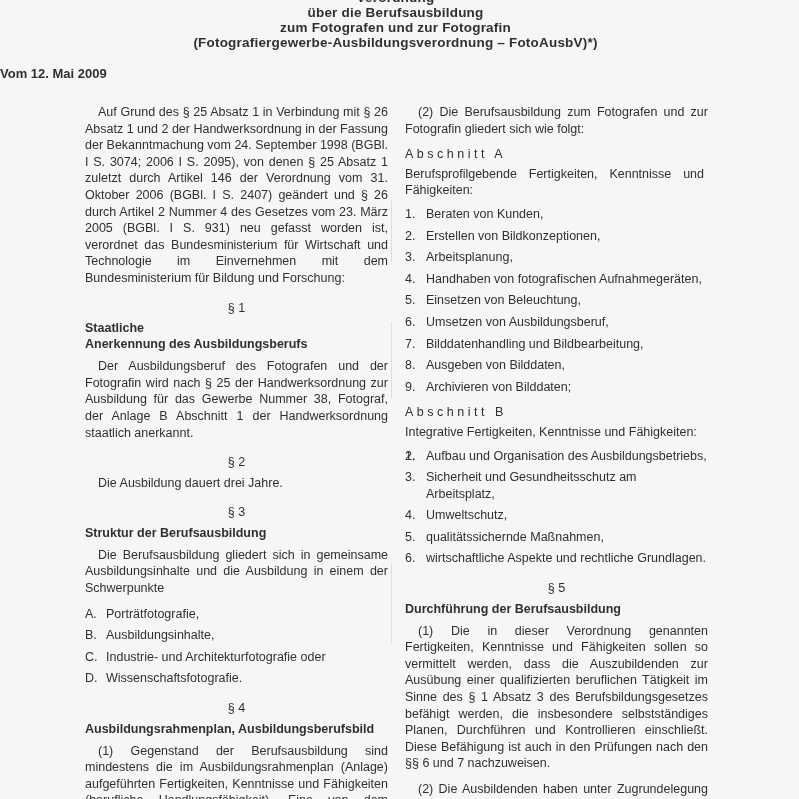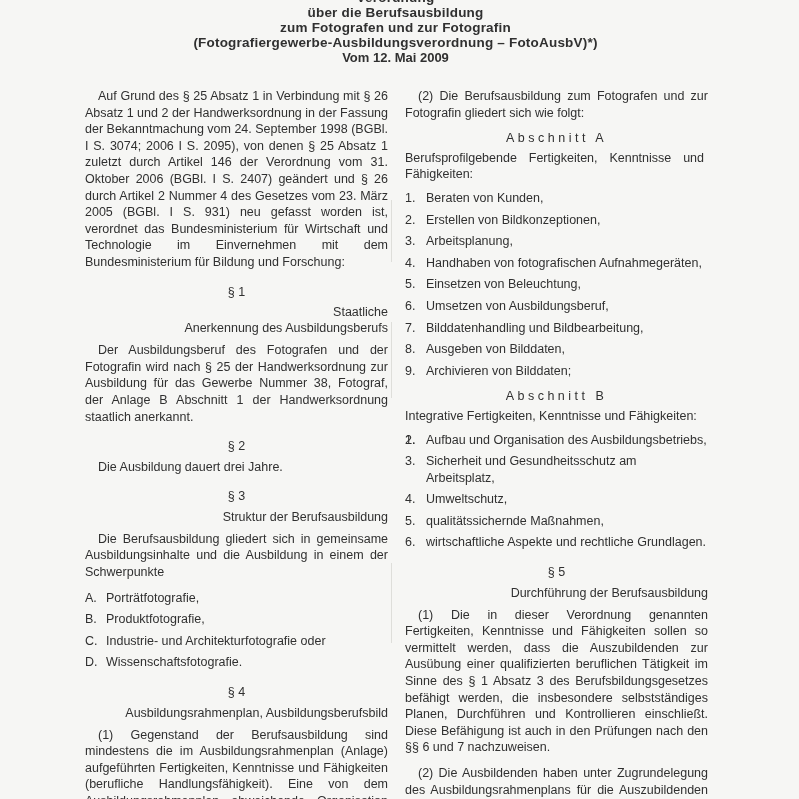--- a/index.html
+++ b/index.html
@@ -23,23 +23,24 @@
   }
   .title-block {
     margin-top: -10px;
     text-align: center;
     font-weight: bold;
     font-size: 13.5px;
     line-height: 15px;
     letter-spacing: 0.2px;
   }
   .date-line {
-    text-align: center;
+    text-align: left;
     font-weight: bold;
     font-size: 13px;
+    margin-top: 16px;
   }
   .columns {
     display: flex;
     gap: 17px;
     margin: 23px 83px 0 85px;
   }
   .col {
     width: 306px;
     font-size: 12.5px;
     line-height: 16.6px;
@@ -52,41 +53,41 @@
   .para.spaced {
     margin-bottom: 9px;
   }
   .section-num {
     text-align: center;
     text-indent: 0;
     margin: 13px 0 4px 0;
     font-weight: normal;
   }
   .section-title {
-    text-align: right;
+    text-align: left;
     text-indent: 0;
-    font-weight: normal;
+    font-weight: bold;
     margin: 0 0 6px 0;
     line-height: 16px;
   }
   .list-item {
     position: relative;
     padding-left: 21px;
     margin: 0 0 5px 0;
     text-align: left;
   }
   .list-item .num {
     position: absolute;
     left: 0;
     top: 0;
   }
   .abschnitt-label {
     letter-spacing: 3.5px;
     margin: 9px 0 3px 0;
-    text-align: center;
+    text-align: left;
   }
   .abschnitt-intro {
     margin: 0 4px 7px 0;
     text-indent: 0;
   }
   .gutter-artifact {
     position: absolute;
     width: 1px;
     background: #dededa;
   }
@@ -123,21 +124,21 @@
       <div class="section-num">§ 3</div>
       <div class="section-title">Struktur der Berufsausbildung</div>
       <p class="para spaced">Die Berufsausbildung gliedert sich in gemeinsame Ausbildungsinhalte und die Ausbildung in einem der Schwerpunkte</p>
 
       <div class="list-item">
         <span class="num">A.</span>
         <span>Porträtfotografie,</span>
       </div>
       <div class="list-item">
         <span class="num">B.</span>
-        <span>Produktfotografie,</span>
+        <span>Ausbildungsinhalte,</span>
       </div>
       <div class="list-item">
         <span class="num">C.</span>
         <span>Industrie- und Architekturfotografie oder</span>
       </div>
       <div class="list-item">
         <span class="num">D.</span>
         <span>Wissenschaftsfotografie.</span>
       </div>
 

